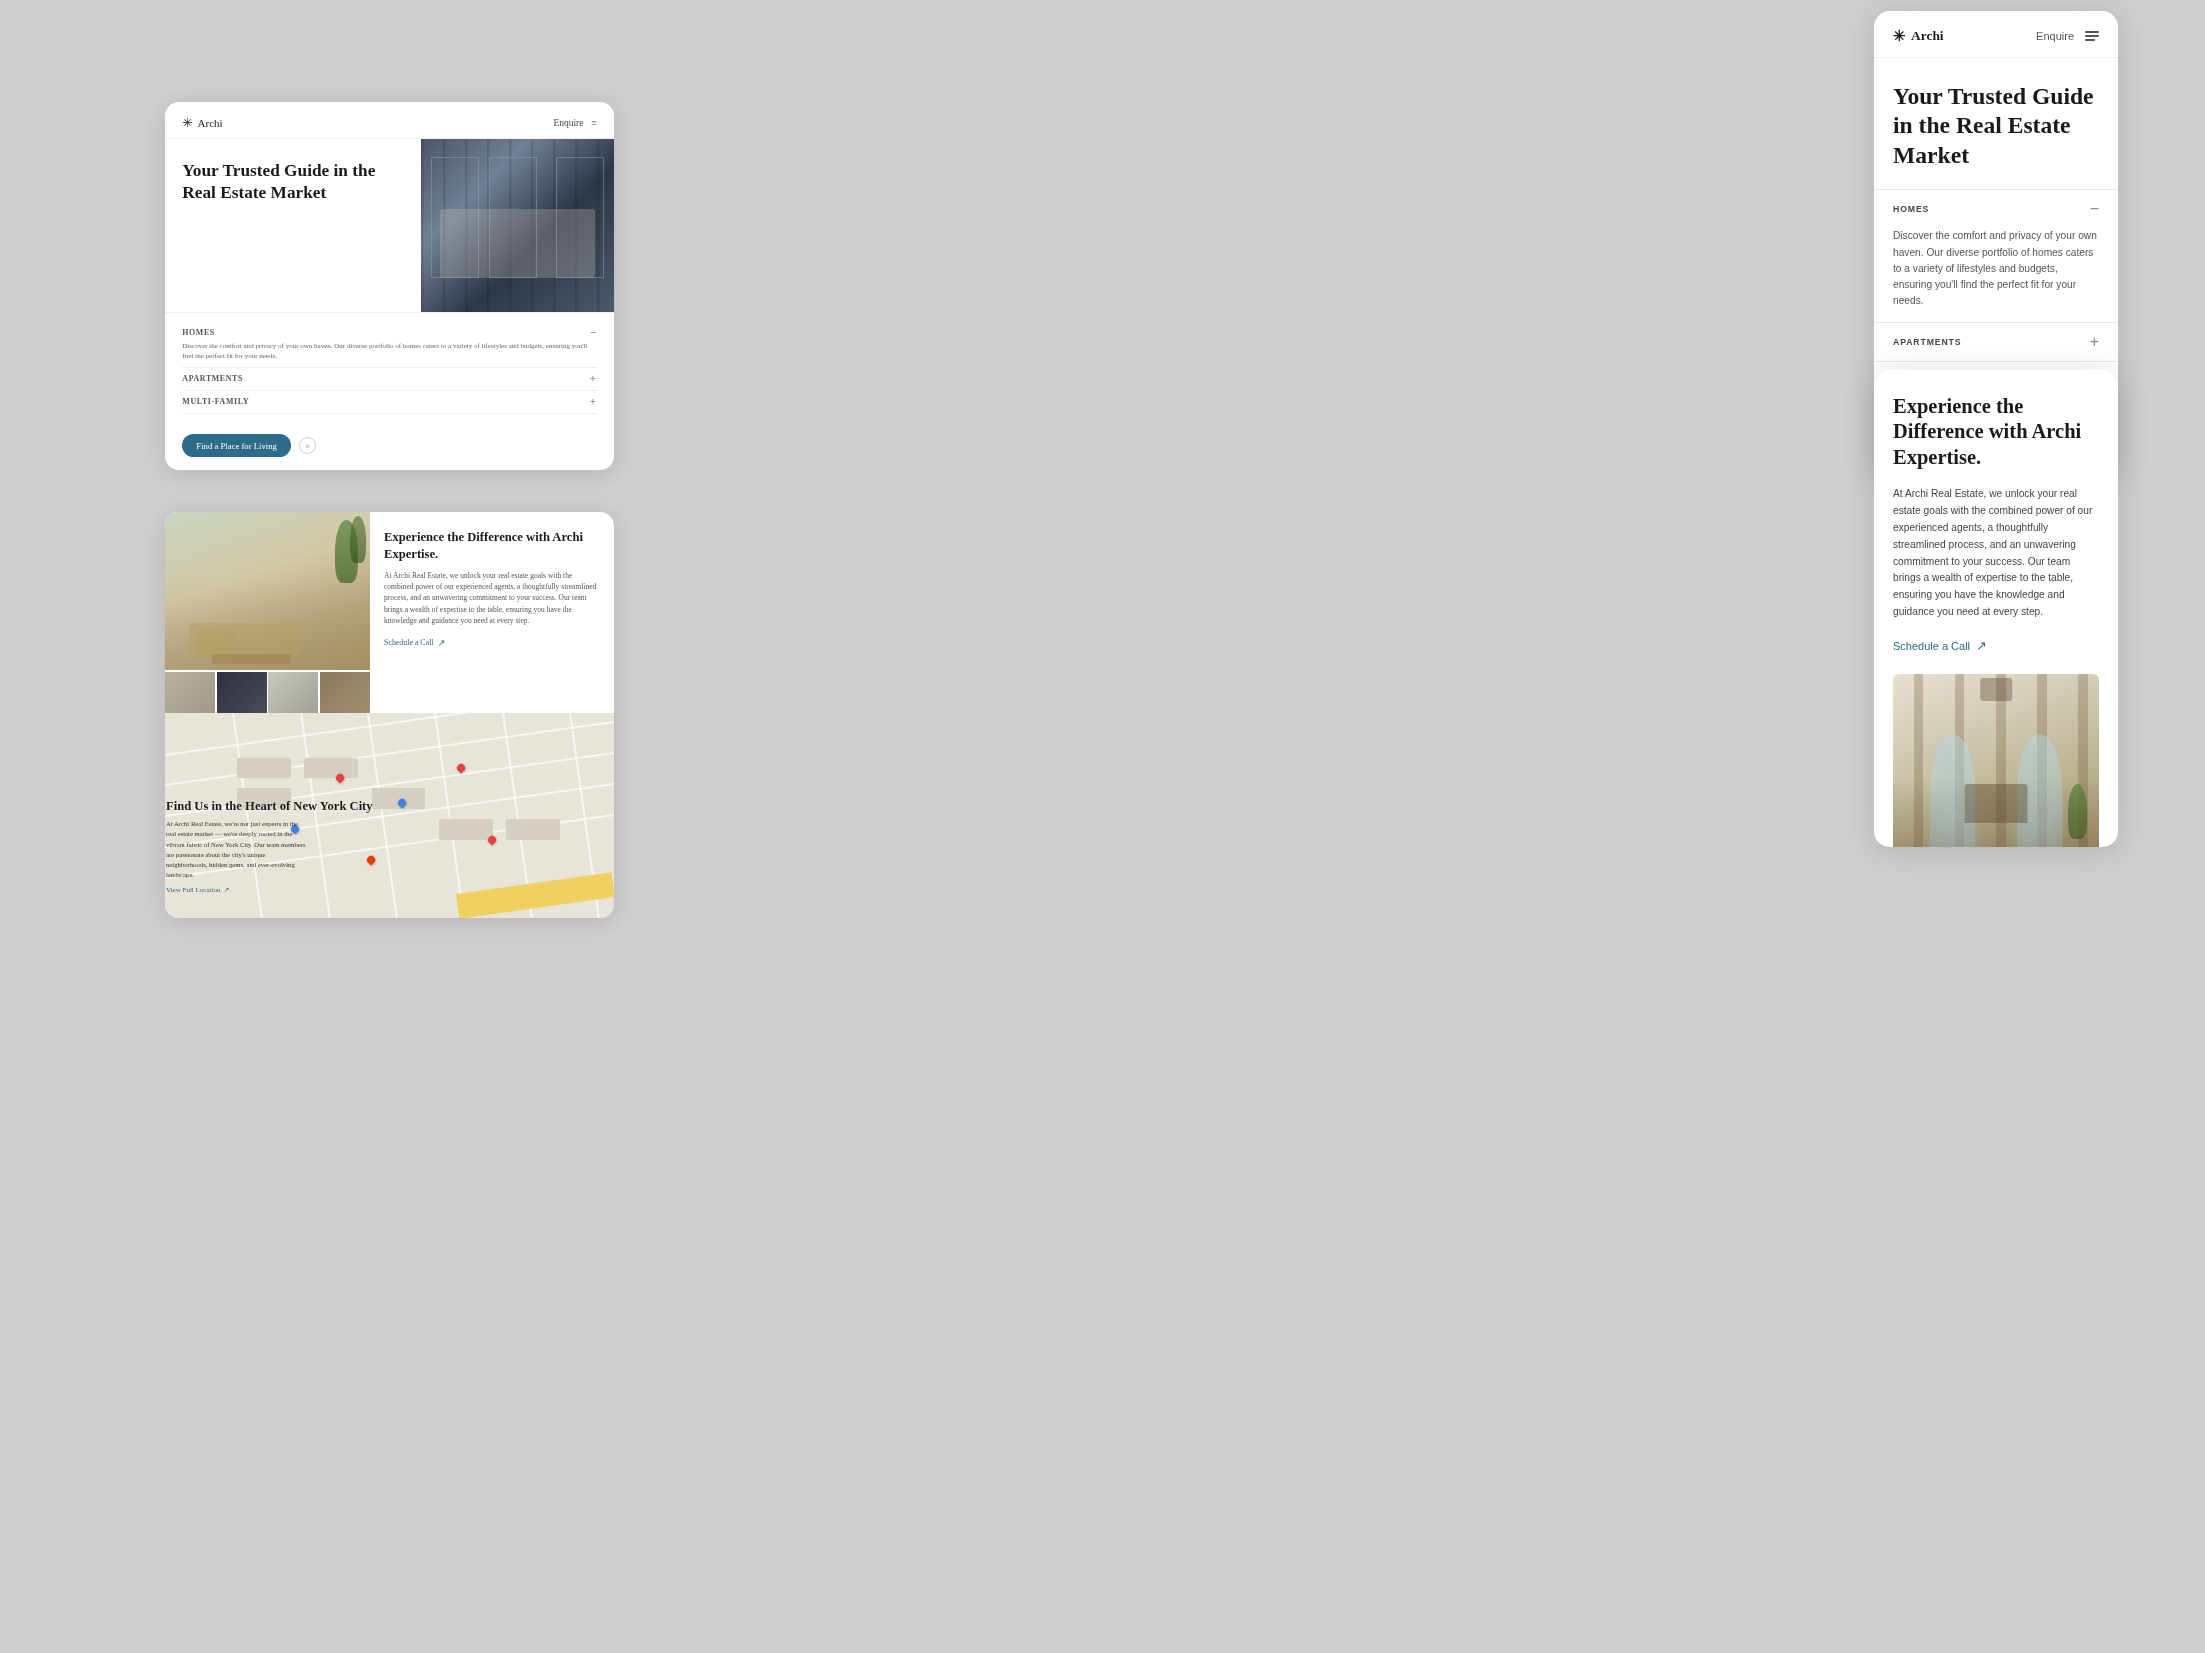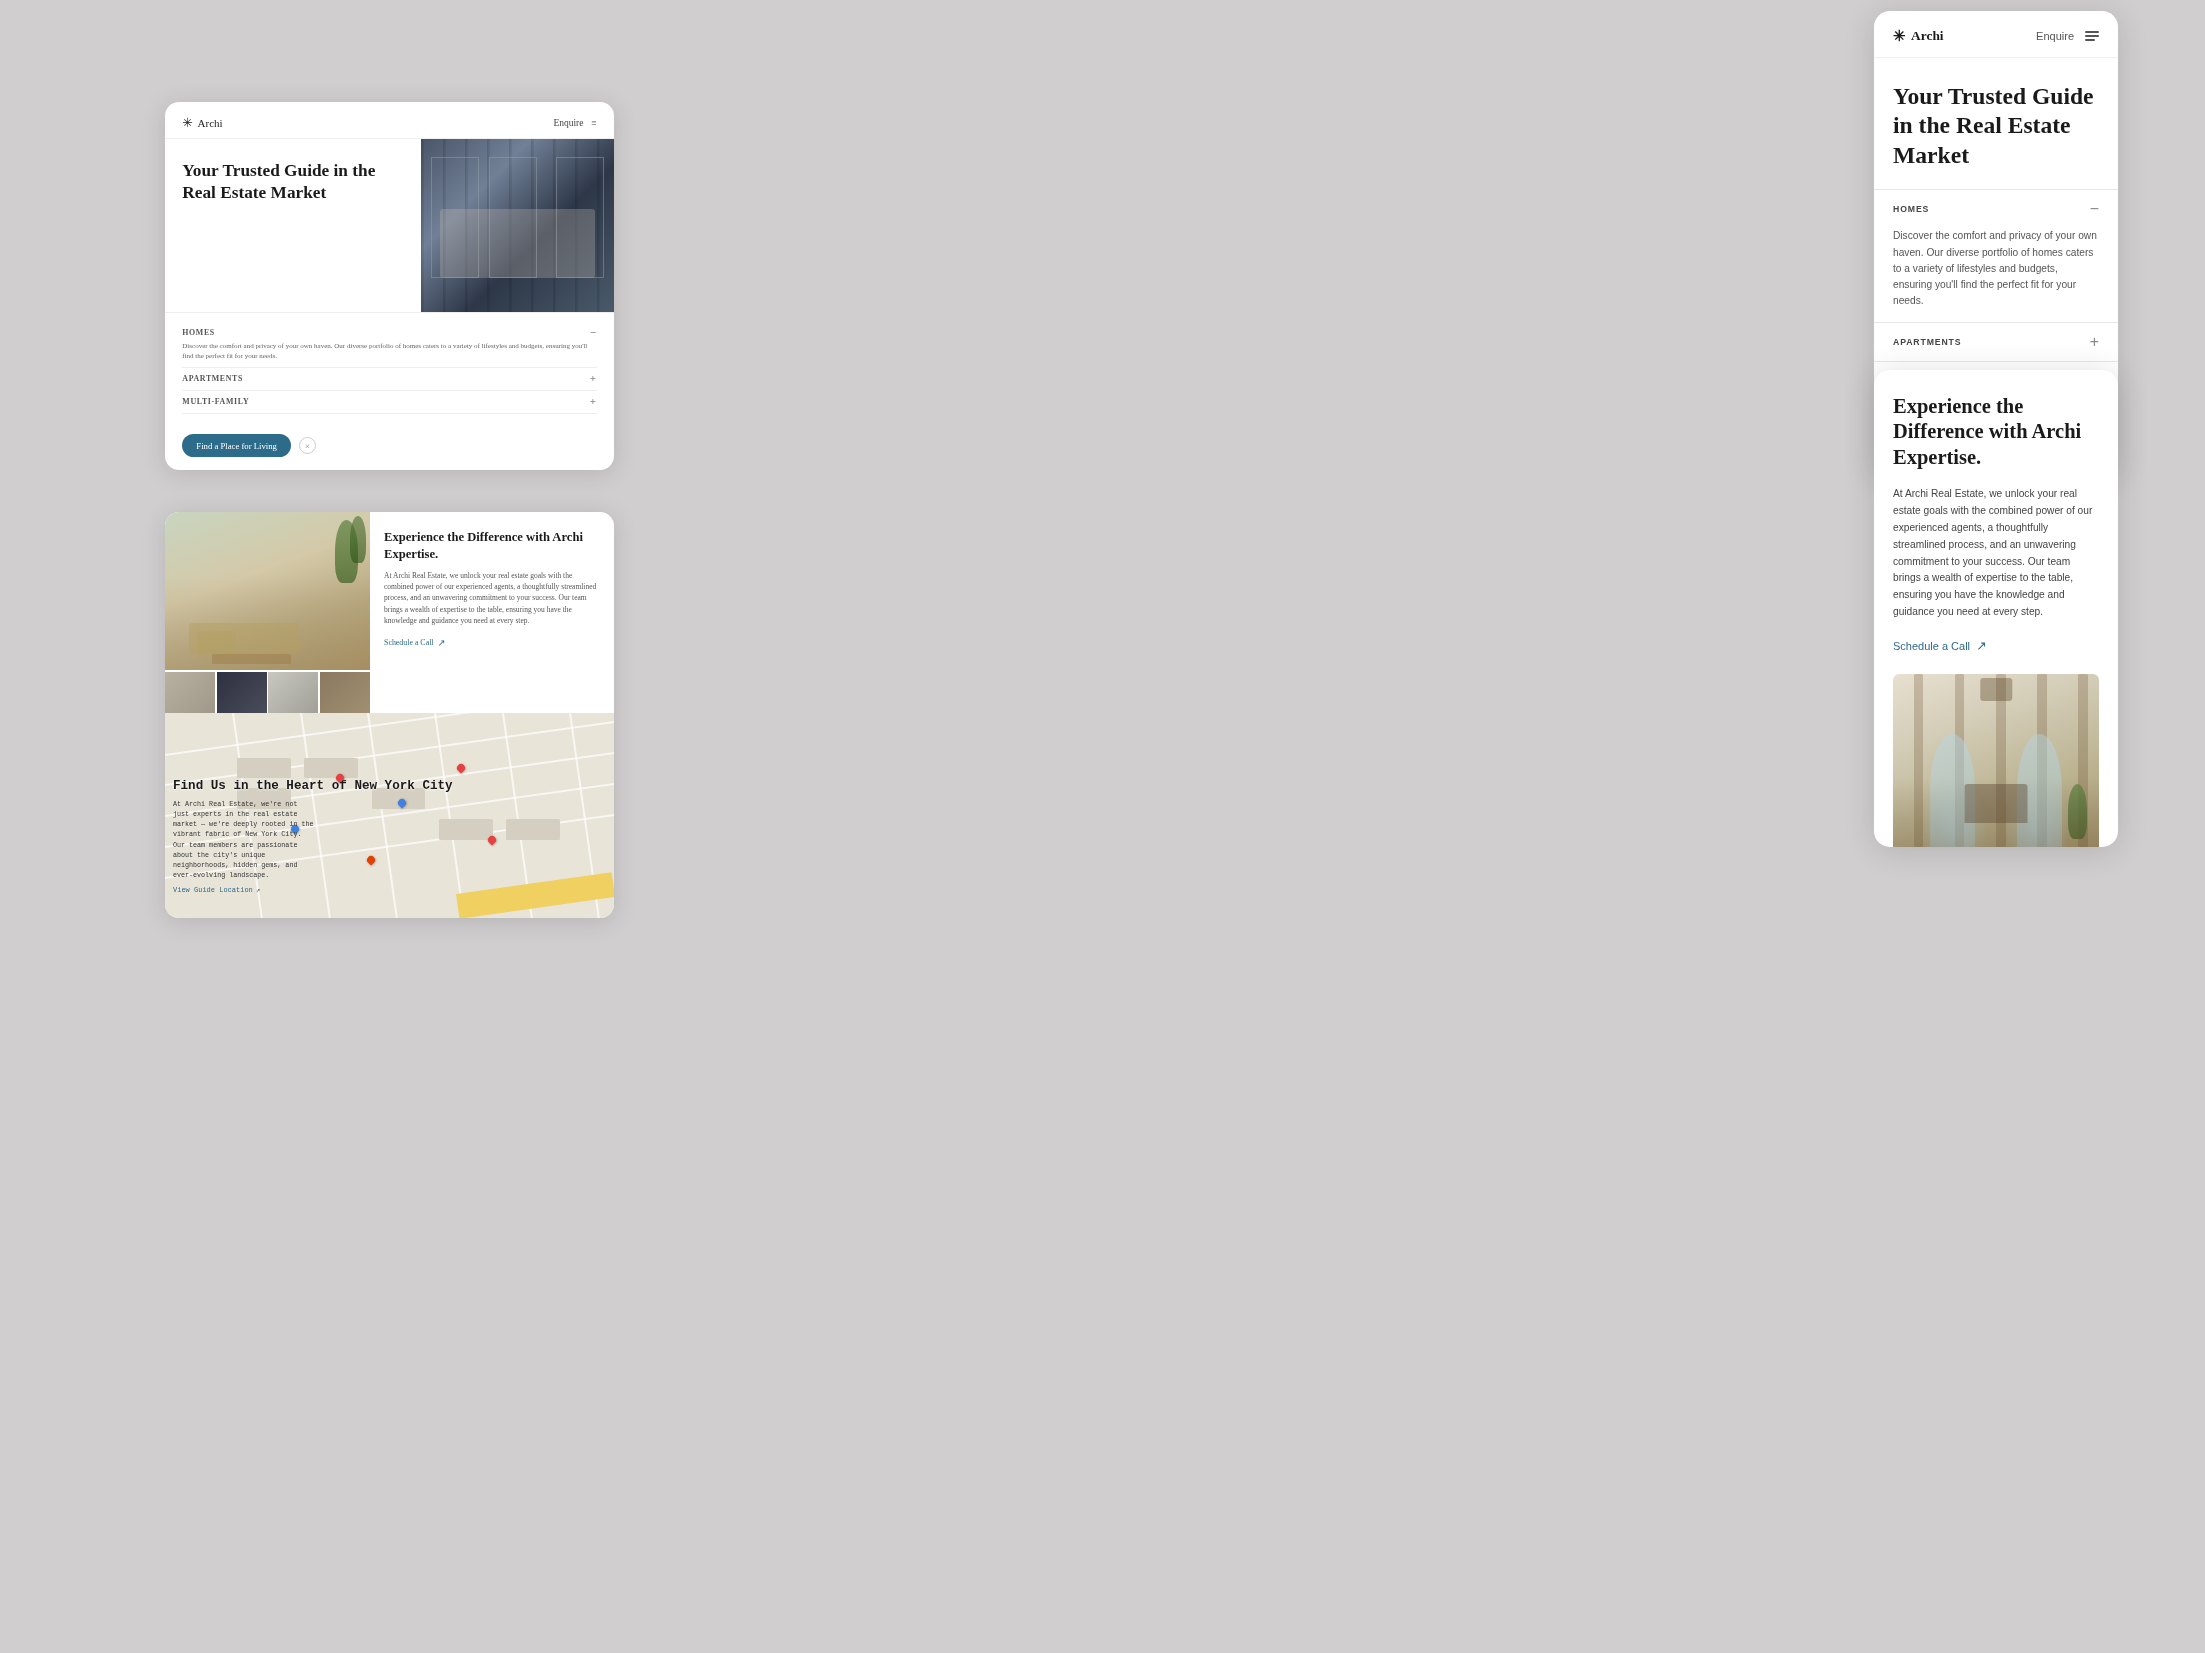--- a/index.html
+++ b/index.html
@@ -333,22 +333,21 @@
       width: 7.9px;
       height: 7.9px;
       border-radius: 50% 50% 50% 0;
       transform: rotate(-45deg);
       box-shadow: 0 0.8px 2.4px rgba(0,0,0,0.3);
     }
 
     .map-overlay-text {
       position: absolute;
       bottom: 23.6px;
-      left: 8px;
-      font-family: Liberation Mono, monospace;
+      left: 1px;
     }
 
     .map-overlay-text h3 {
       font-size: 12.6px;
       font-weight: 700;
       color: #1a1a1a;
       line-height: 1.3;
       text-shadow: 0 0.8px 2.4px rgba(255,255,255,0.8);
     }
 
@@ -727,21 +726,21 @@
       <div class="map-pin" style="top:25%;left:65%;background:#e84040;"></div>
       <div class="map-pin" style="top:55%;left:28%;background:#4080e0;"></div>
       <div class="map-pin" style="top:60%;left:72%;background:#e84040;"></div>
       <div class="map-pin" style="top:70%;left:45%;background:#e04000;"></div>
     </div>
 
     <div class="map-overlay-text">
       <h3>Find Us in the Heart of New York City</h3>
       <p>At Archi Real Estate, we're not just experts in the real estate market — we're deeply rooted in the vibrant fabric of New York City. Our team members are passionate about the city's unique neighborhoods, hidden gems, and ever-evolving landscape.</p>
       <div class="view-location">
-        <span>View Guide Location</span>
+        <span>View Full Location</span>
         <span>↗</span>
       </div>
     </div>
   </div>
 </div>
 
 <div class="right-panel-1">
 
   <div class="rp1-header">
     <div class="rp1-logo">

